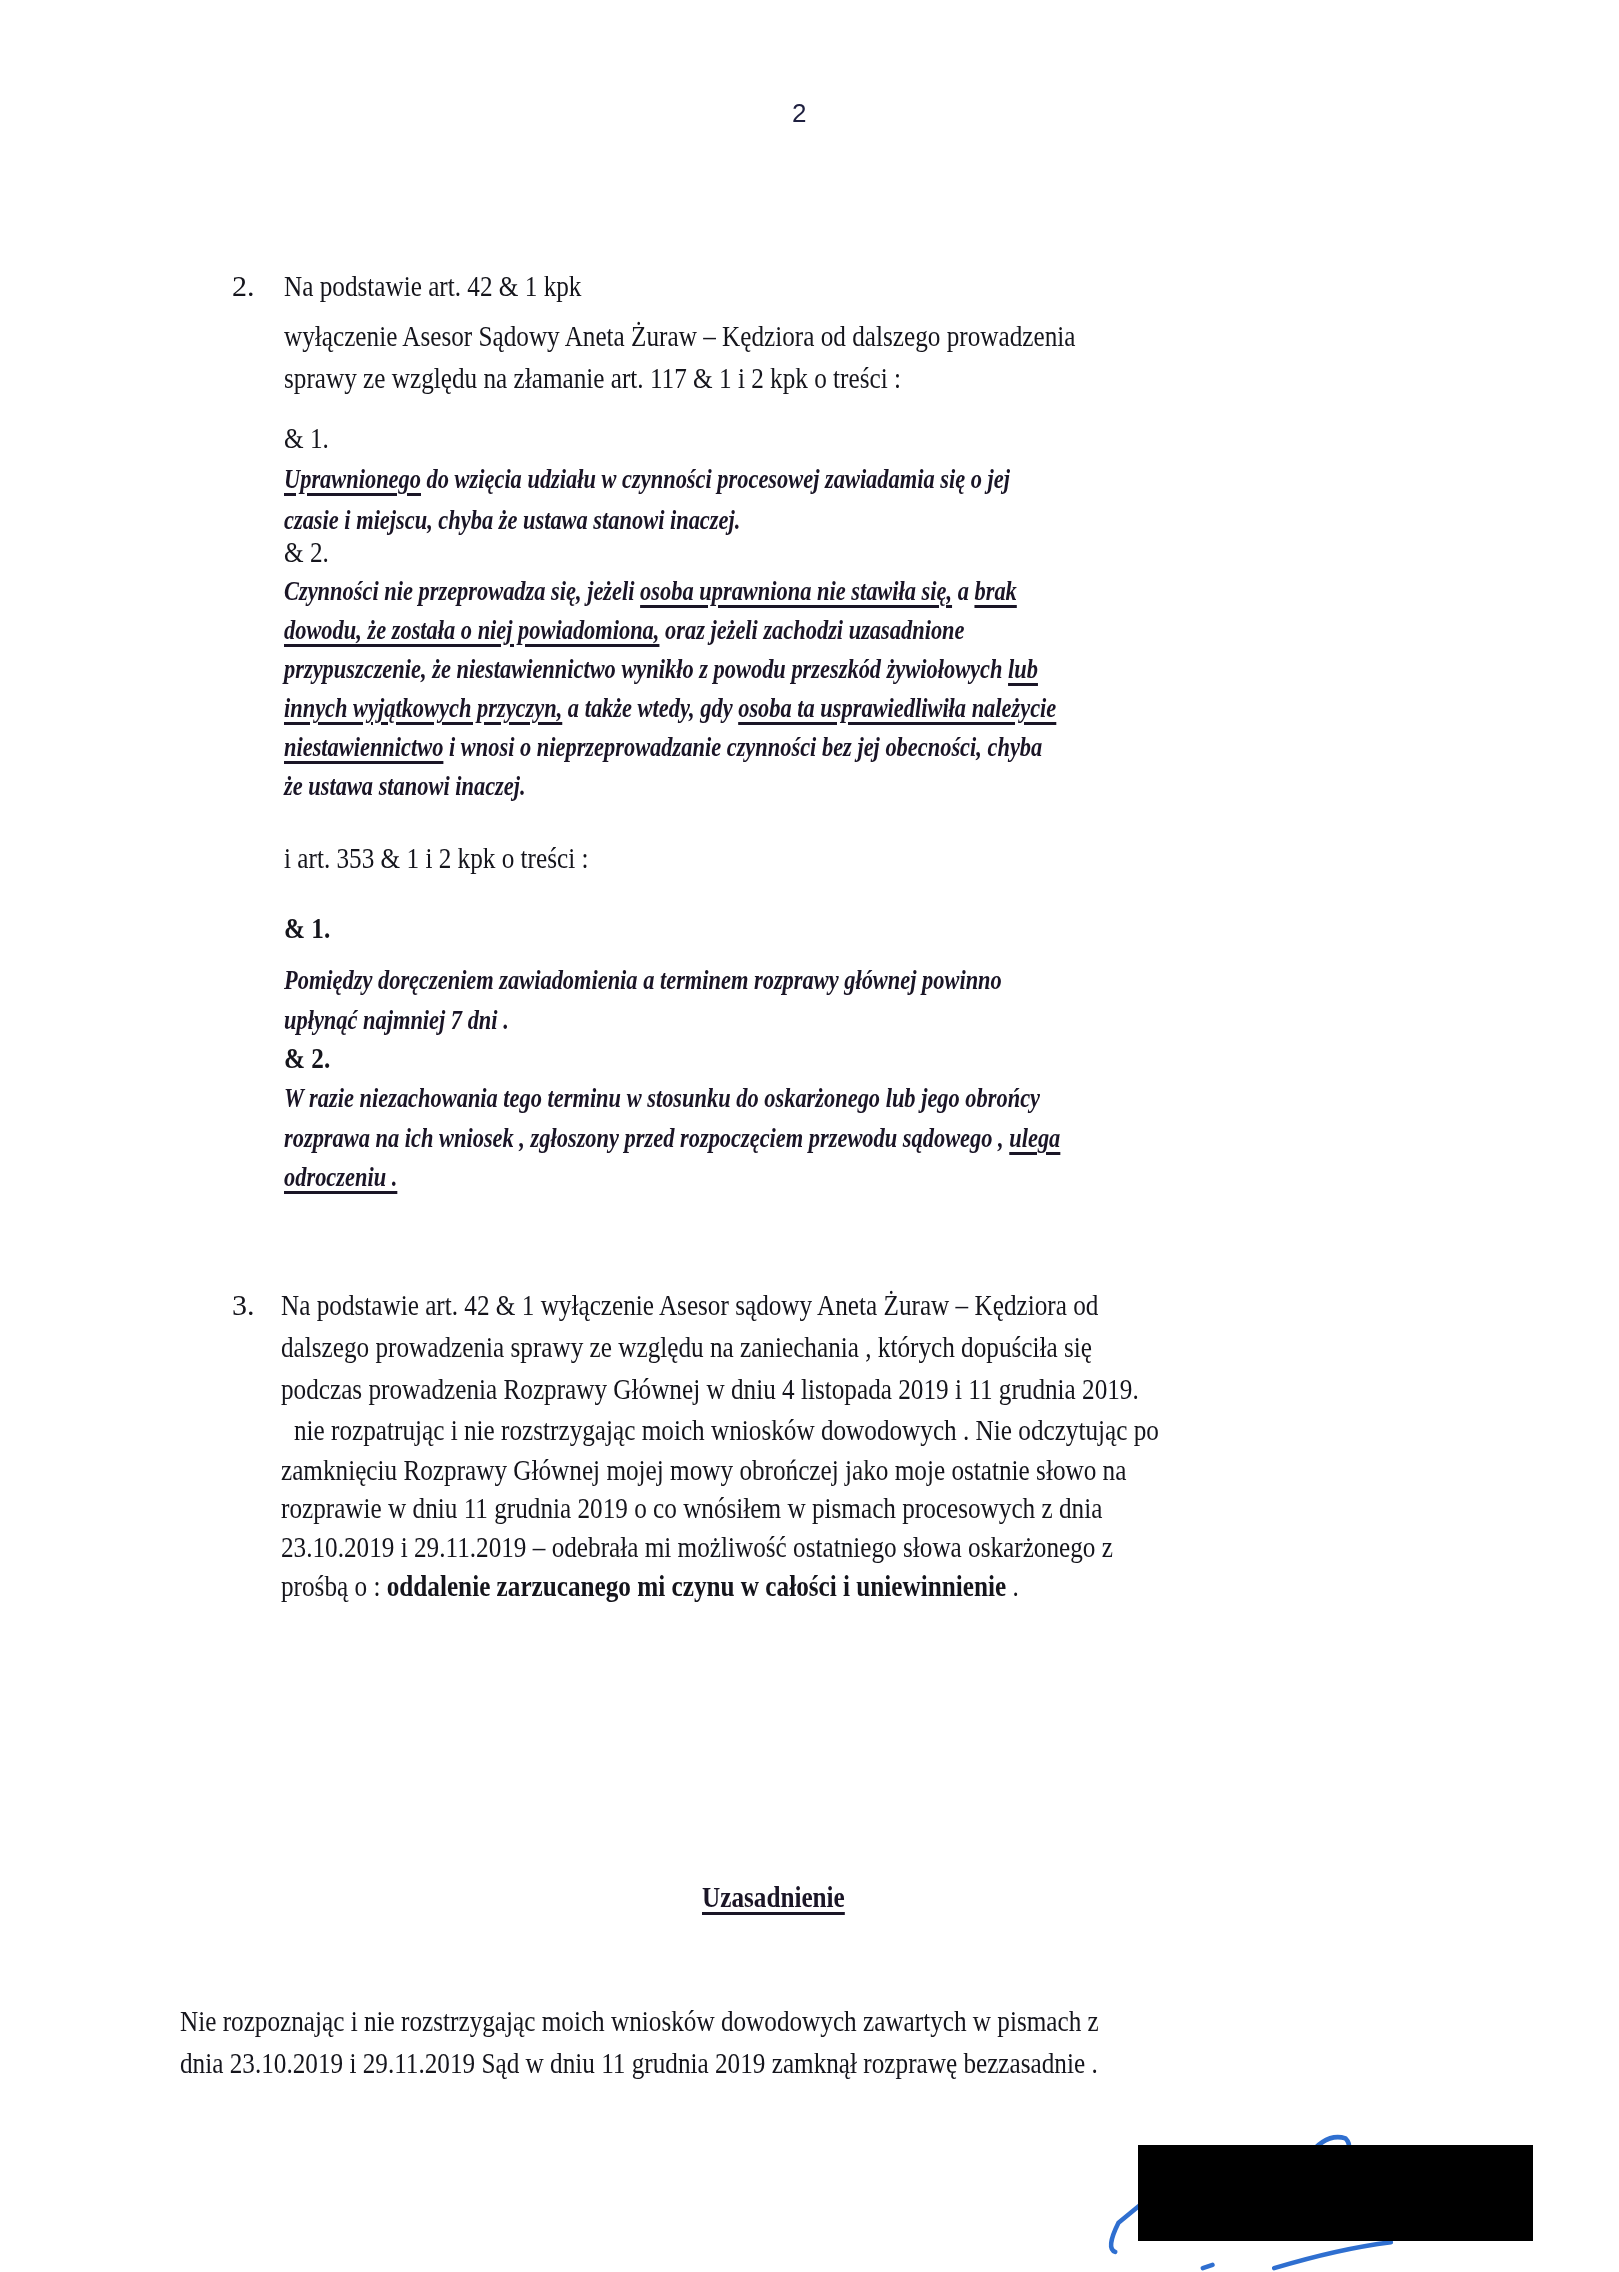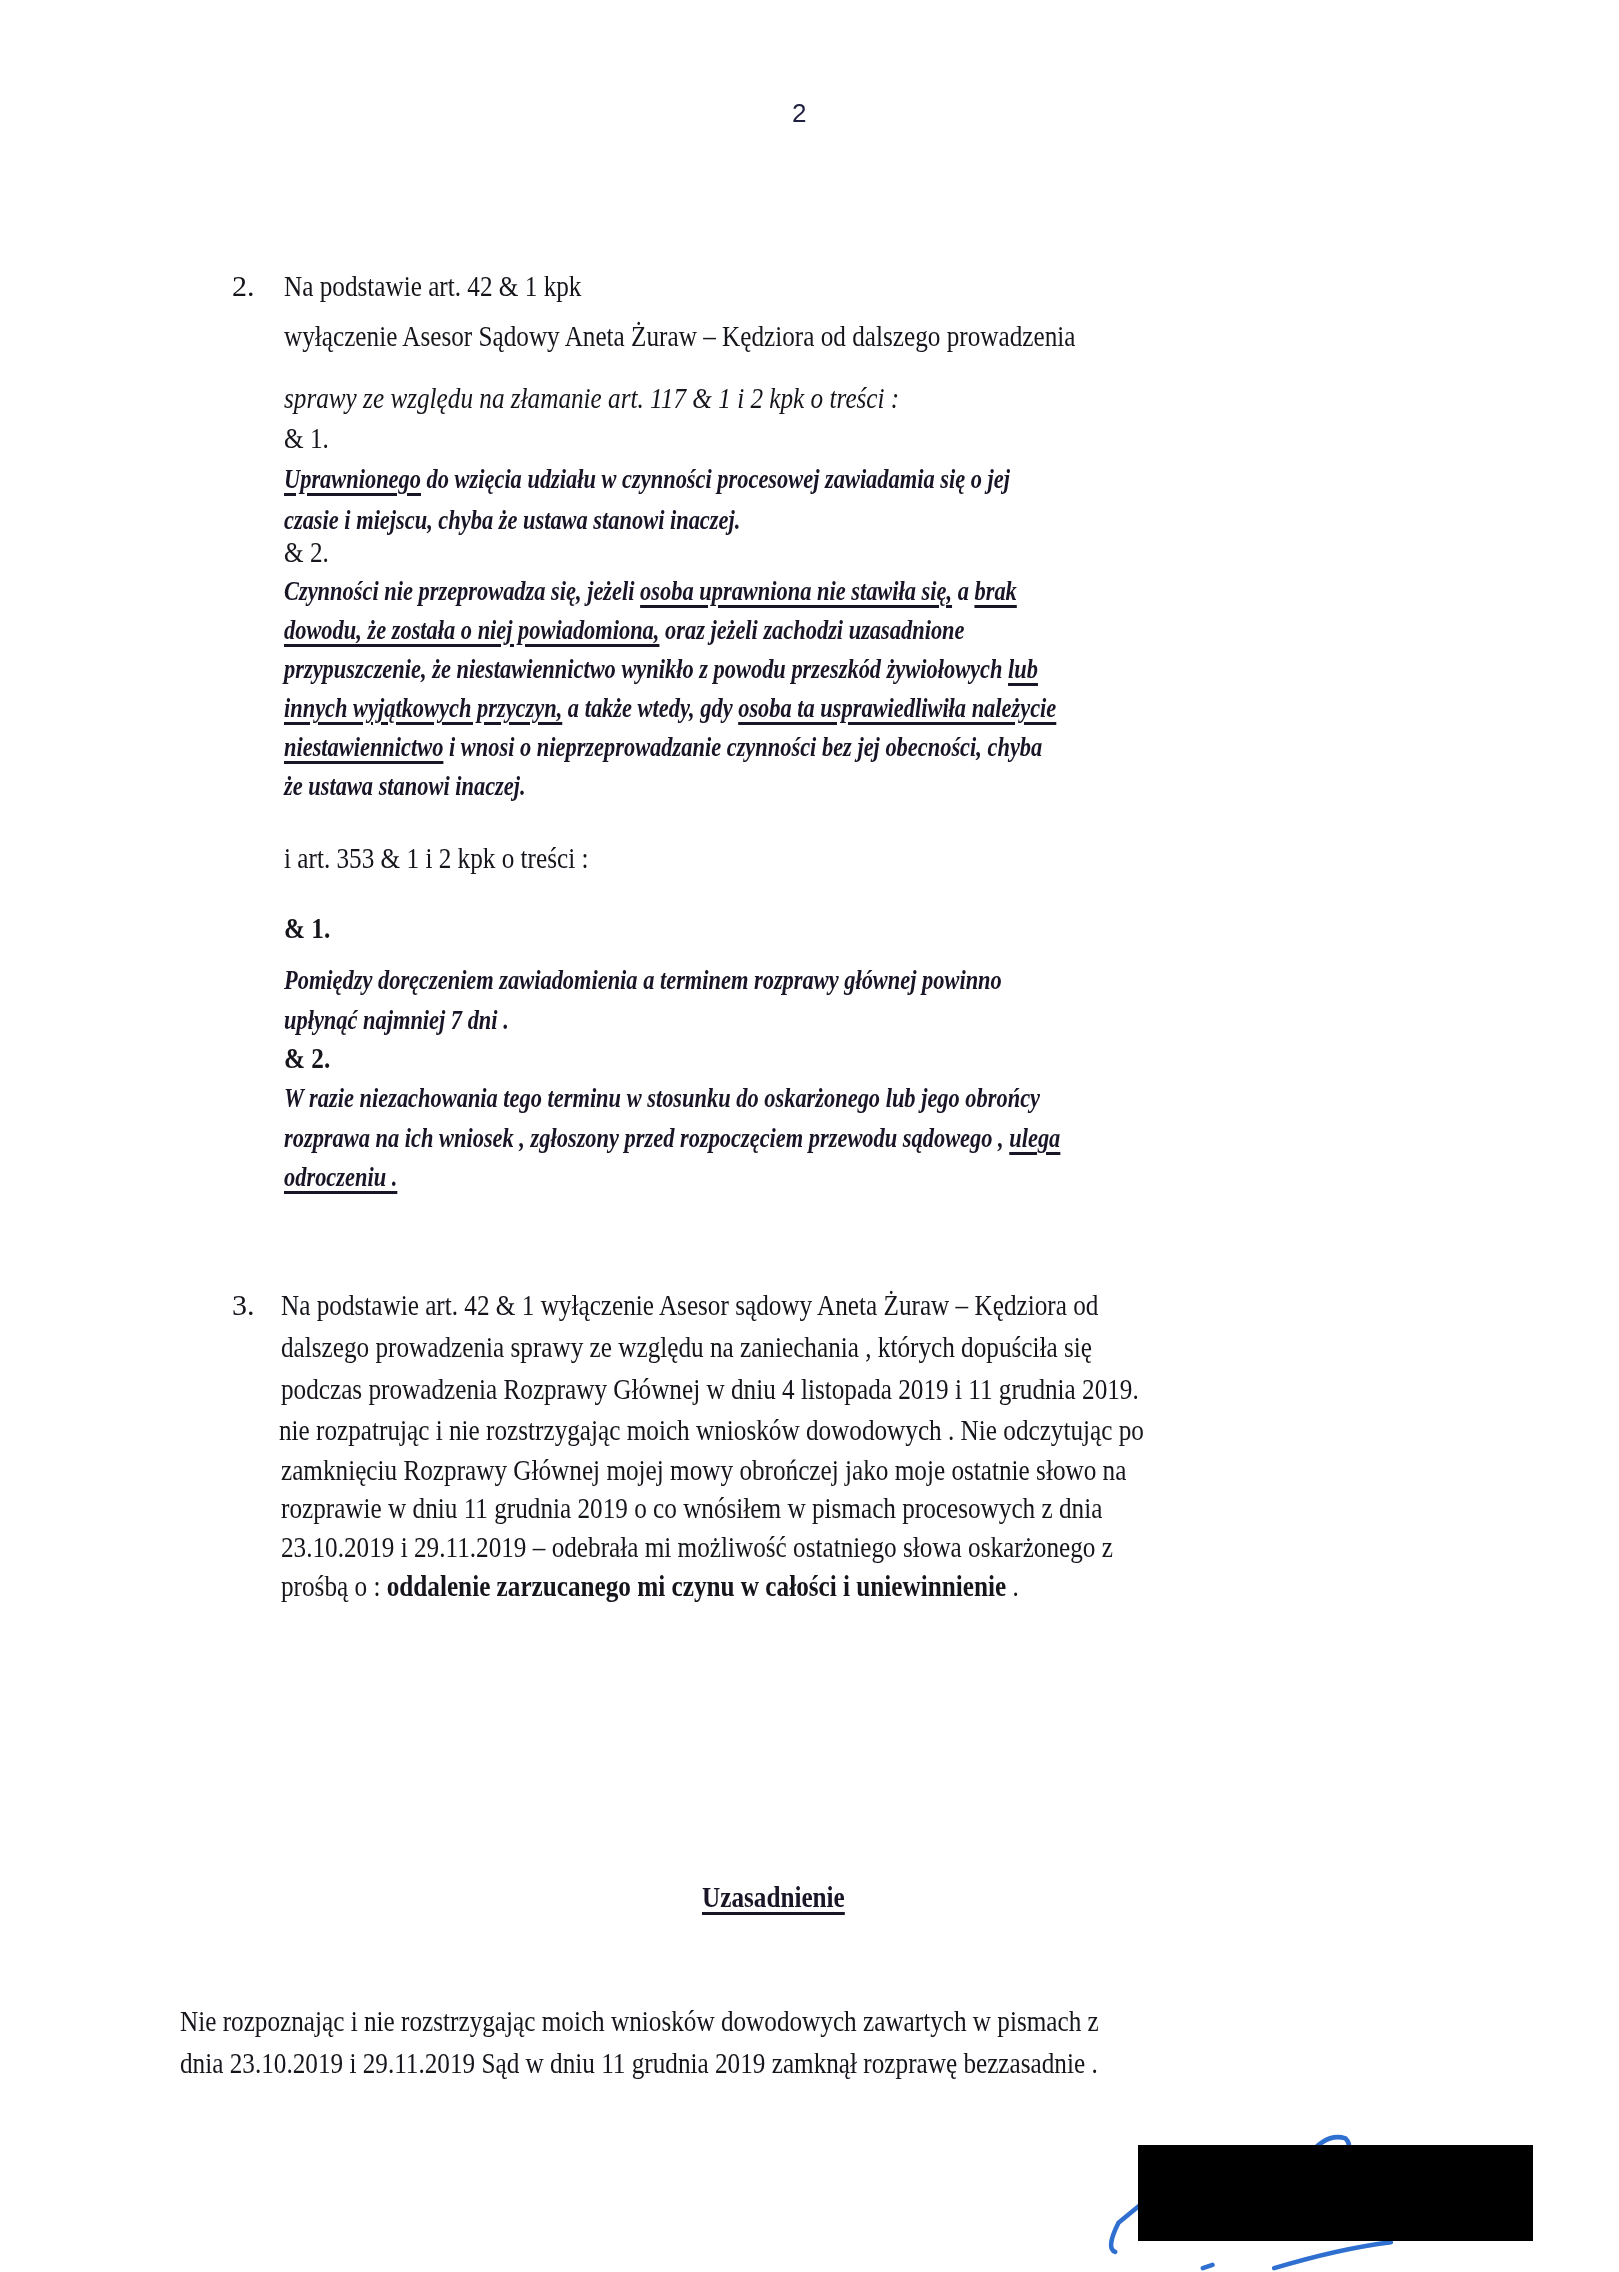--- a/index.html
+++ b/index.html
@@ -30,21 +30,21 @@
 </style>
 </head>
 <body>
 
 <div class="abs page-num">2</div>
 
 <div>
   <div class="abs txt" style="left:232px; top:267px;">2.</div>
   <div class="abs txt" style="left:284px; top:267px;"><span class="cond" style="transform:scaleX(0.84)">Na podstawie art. 42 &amp; 1 kpk</span></div>
   <div class="abs txt" style="left:284px; top:317px;"><span class="cond" style="transform:scaleX(0.84)">wyłączenie  Asesor Sądowy  Aneta Żuraw – Kędziora od dalszego prowadzenia</span></div>
-  <div class="abs txt" style="left:284px; top:379px;font-style:italic;"><span class="cond" style="transform:scaleX(0.84)">sprawy ze względu na złamanie art. 117 &amp; 1 i 2 kpk o treści :</span></div>
+  <div class="abs txt" style="left:284px; top:359px;"><span class="cond" style="transform:scaleX(0.84)">sprawy ze względu na złamanie art. 117 &amp; 1 i 2 kpk o treści :</span></div>
 
   <div class="abs txt" style="left:284px; top:419px;"><span class="cond" style="transform:scaleX(0.84)">&amp; 1.</span></div>
   <div class="abs it" style="left:284px; top:460px;"><span class="cond" style="transform:scaleX(0.83)"><span class="u">Uprawnionego</span><span> do wzięcia udziału w czynności procesowej zawiadamia się o jej</span></span></div>
   <div class="abs it" style="left:284px; top:501px;"><span class="cond" style="transform:scaleX(0.83)">czasie i miejscu, chyba że ustawa stanowi inaczej.</span></div>
 
   <div class="abs txt" style="left:284px; top:533px;"><span class="cond" style="transform:scaleX(0.84)">&amp; 2.</span></div>
   <div class="abs it" style="left:284px; top:572px;text-align:right;"><span class="cond" style="transform:scaleX(0.83)"><span>Czynności nie przeprowadza się, jeżeli </span><span class="u">osoba uprawniona nie stawiła się,</span><span> a </span><span class="u">brak</span></span></div>
   <div class="abs it" style="left:284px; top:611px;"><span class="cond" style="transform:scaleX(0.83)"><span class="u">dowodu, że została o niej powiadomiona,</span><span> oraz jeżeli zachodzi uzasadnione</span></span></div>
   <div class="abs it" style="left:284px; top:650px;"><span class="cond" style="transform:scaleX(0.83)"><span>przypuszczenie, że niestawiennictwo wynikło z powodu przeszkód żywiołowych </span><span class="u">lub</span></span></div>
   <div class="abs it" style="left:284px; top:689px;"><span class="cond" style="transform:scaleX(0.83)"><span class="u">innych wyjątkowych przyczyn,</span><span> a także wtedy, gdy </span><span class="u">osoba ta usprawiedliwiła należycie</span></span></div>
@@ -61,21 +61,21 @@
   <div class="abs it" style="left:284px; top:1079px;"><span class="cond" style="transform:scaleX(0.83)">W razie niezachowania tego terminu w stosunku do oskarżonego lub jego obrońcy</span></div>
   <div class="abs it" style="left:284px; top:1119px;"><span class="cond" style="transform:scaleX(0.83)"><span>rozprawa na ich wniosek , zgłoszony przed rozpoczęciem przewodu sądowego , </span><span class="u">ulega</span></span></div>
   <div class="abs it" style="left:284px; top:1158px;"><span class="cond" style="transform:scaleX(0.83)"><span class="u">odroczeniu .</span></span></div>
 </div>
 
 <div>
   <div class="abs txt" style="left:232px; top:1286px;">3.</div>
   <div class="abs txt" style="left:281px; top:1286px;"><span class="cond" style="transform:scaleX(0.84)">Na podstawie art. 42 &amp; 1 wyłączenie  Asesor sądowy  Aneta Żuraw – Kędziora od</span></div>
   <div class="abs txt" style="left:281px; top:1328px;"><span class="cond" style="transform:scaleX(0.84)">dalszego prowadzenia sprawy ze względu na zaniechania ,  których  dopuściła się</span></div>
   <div class="abs txt" style="left:281px; top:1370px;"><span class="cond" style="transform:scaleX(0.84)">podczas prowadzenia Rozprawy Głównej w dniu 4 listopada 2019 i  11 grudnia 2019.</span></div>
-  <div class="abs txt" style="left:279px; top:1411px;text-align:center;"><span class="cond" style="transform:scaleX(0.84)">nie rozpatrując i nie rozstrzygając moich  wniosków dowodowych . Nie odczytując po</span></div>
+  <div class="abs txt" style="left:294px; top:1411px;text-align:center;"><span class="cond" style="transform:scaleX(0.84)">nie rozpatrując i nie rozstrzygając moich  wniosków dowodowych . Nie odczytując po</span></div>
   <div class="abs txt" style="left:281px; top:1451px;"><span class="cond" style="transform:scaleX(0.84)">zamknięciu Rozprawy Głównej mojej mowy obrończej jako moje ostatnie słowo na</span></div>
   <div class="abs txt" style="left:281px; top:1489px;"><span class="cond" style="transform:scaleX(0.84)">rozprawie w dniu 11 grudnia 2019 o co wnósiłem w pismach procesowych z dnia</span></div>
   <div class="abs txt" style="left:281px; top:1528px;"><span class="cond" style="transform:scaleX(0.84)">23.10.2019 i 29.11.2019 – odebrała mi możliwość ostatniego słowa oskarżonego z</span></div>
   <div class="abs txt" style="left:281px; top:1567px;"><span class="cond" style="transform:scaleX(0.84)"><span>prośbą o : </span><span class="b">oddalenie zarzucanego mi  czynu w całości i uniewinnienie</span><span> .</span></span></div>
 </div>
 
 <div>
   <div class="abs" style="left:702px; top:1880px;"><span class="head cond" style="transform:scaleX(0.84)">Uzasadnienie</span></div>
   <div class="abs txt" style="left:180px; top:2002px;"><span class="cond" style="transform:scaleX(0.84)">Nie rozpoznając i nie rozstrzygając moich wniosków dowodowych  zawartych w pismach z</span></div>
   <div class="abs txt" style="left:180px; top:2044px;"><span class="cond" style="transform:scaleX(0.84)">dnia 23.10.2019 i 29.11.2019  Sąd w dniu 11 grudnia 2019 zamknął rozprawę bezzasadnie .</span></div>

